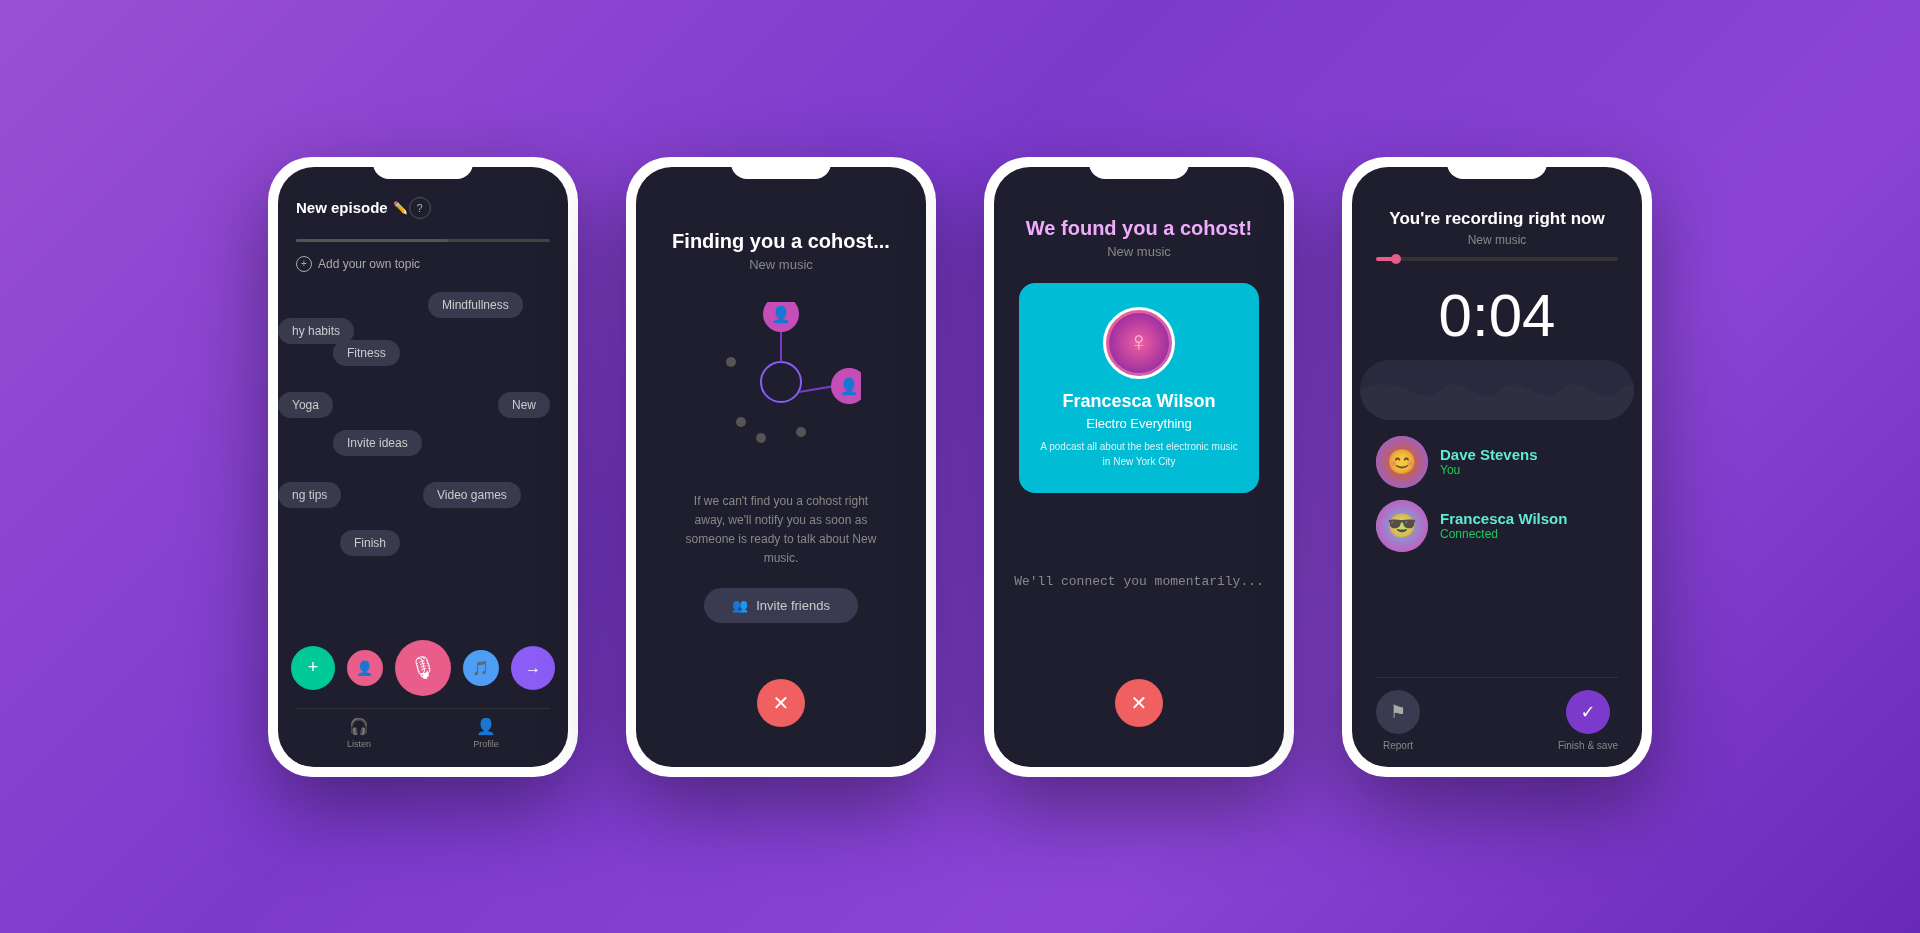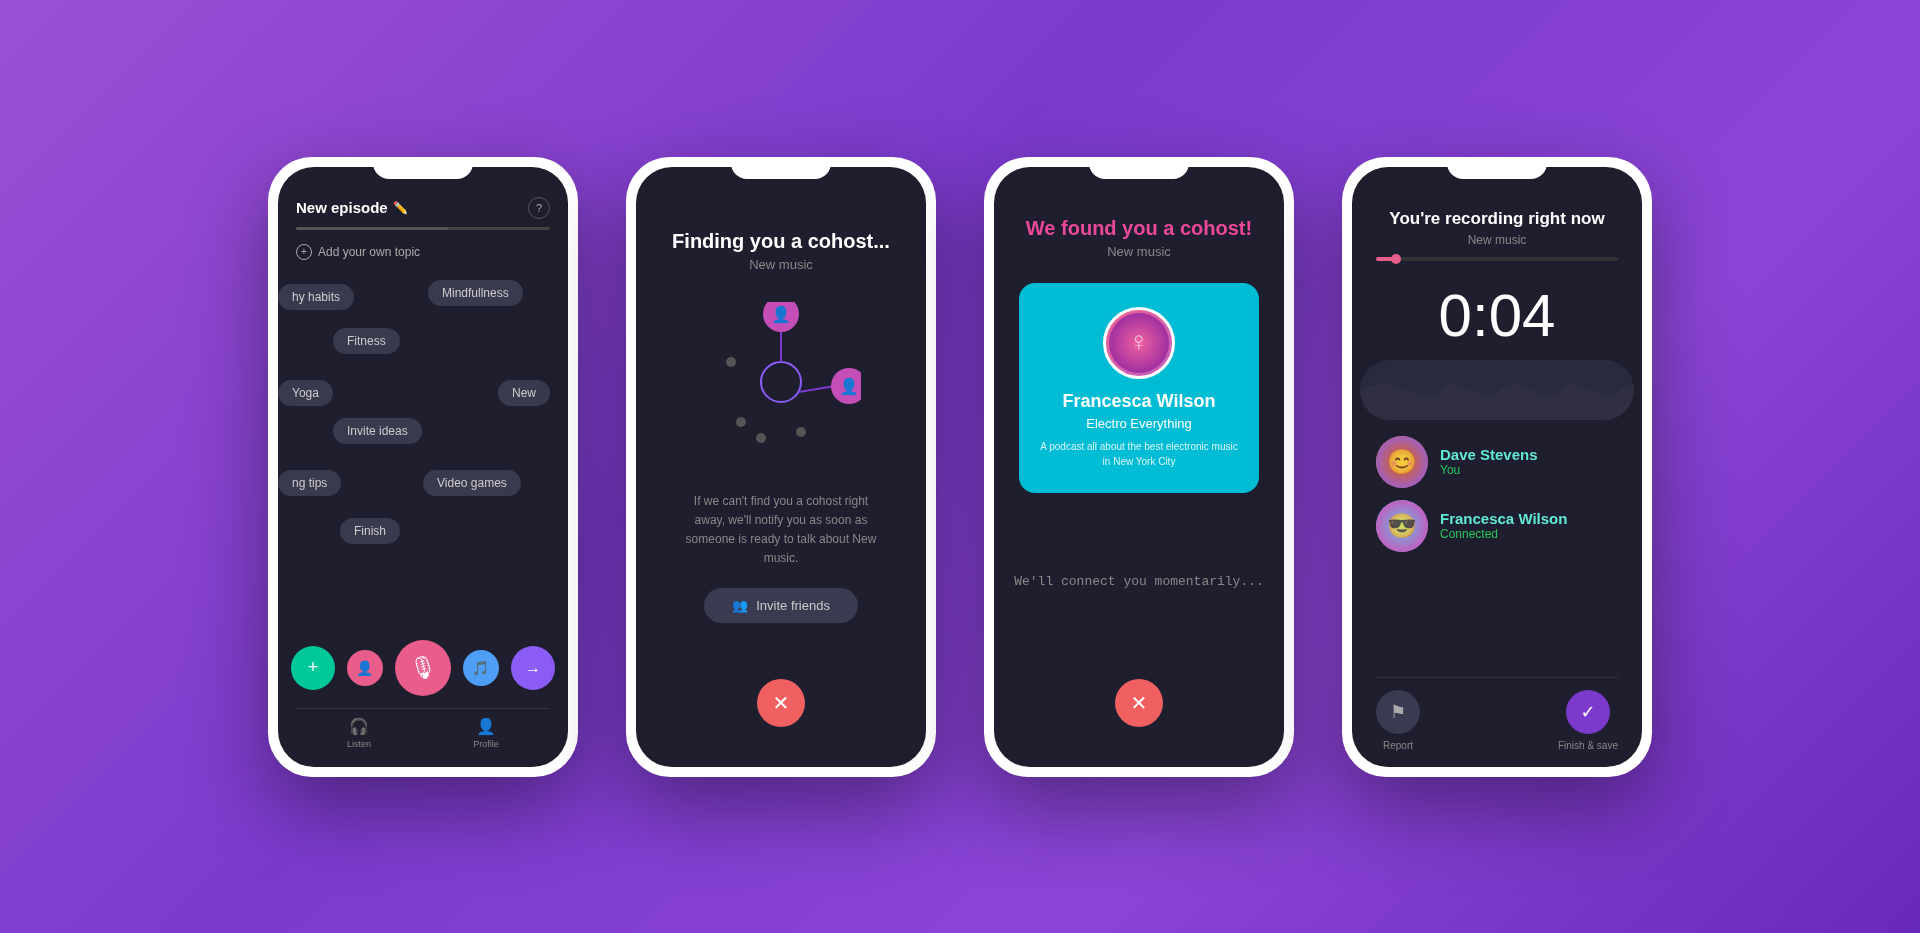--- a/index.html
+++ b/index.html
@@ -46,24 +46,24 @@
       background: #fff;
       border-radius: 0 0 16px 16px;
       z-index: 10;
     }
 
     
     .phone1-inner {
       background: #1e1e2e;
     }
     .phone1-header {
-      padding: 30px 18px 8px;
-      display: flex;
-      align-items: center;
-      justify-content: space-between;
+      padding: 30px 18px 20px;
+      display: flex;
+      align-items: center;
+      justify-content: flex-start;
     }
     .phone1-title {
       color: #fff;
       font-size: 15px;
       font-weight: 600;
       display: flex;
       align-items: center;
       gap: 6px;
     }
     .edit-icon {
@@ -259,21 +259,21 @@
     .phone3-content {
       display: flex;
       flex-direction: column;
       align-items: center;
       padding: 36px 20px 20px;
       width: 100%;
       height: 100%;
       position: relative;
     }
     .found-title {
-      color: #ec4899;
+      color: #f0abfc;
       font-size: 20px;
       font-weight: 600;
       text-align: center;
       margin-top: 14px;
     }
     .found-sub {
       color: #888;
       font-size: 13px;
       margin-top: 4px;
       text-align: center;
@@ -482,21 +482,21 @@
       </div>
     </div>
     <div class="progress-bar-container">
       <div class="progress-bar-fill"></div>
     </div>
     <div class="add-topic-btn">
       <div class="plus-circle">+</div>
       <span>Add your own topic</span>
     </div>
     <div class="topics-area">
-      <div class="topic-pill" style="left:0px; top:14px;">hy habits</div>
+      <div class="topic-pill" style="left:0px; top:36px;">hy habits</div>
       <div class="topic-pill" style="left:150px; top:10px;">Mindfullness</div>
       <div class="topic-pill" style="left:55px; top:58px;">
         <span>Fitness</span>
       </div>
       <div class="topic-pill" style="left:0px; top:110px;">Yoga</div>
       <div class="topic-pill" style="left:220px; top:110px;">New</div>
       <div class="topic-pill" style="left:55px; top:148px;">
         <span>Invite ideas</span>
       </div>
       <div class="topic-pill" style="left:0px; top:200px;">ng tips</div>

